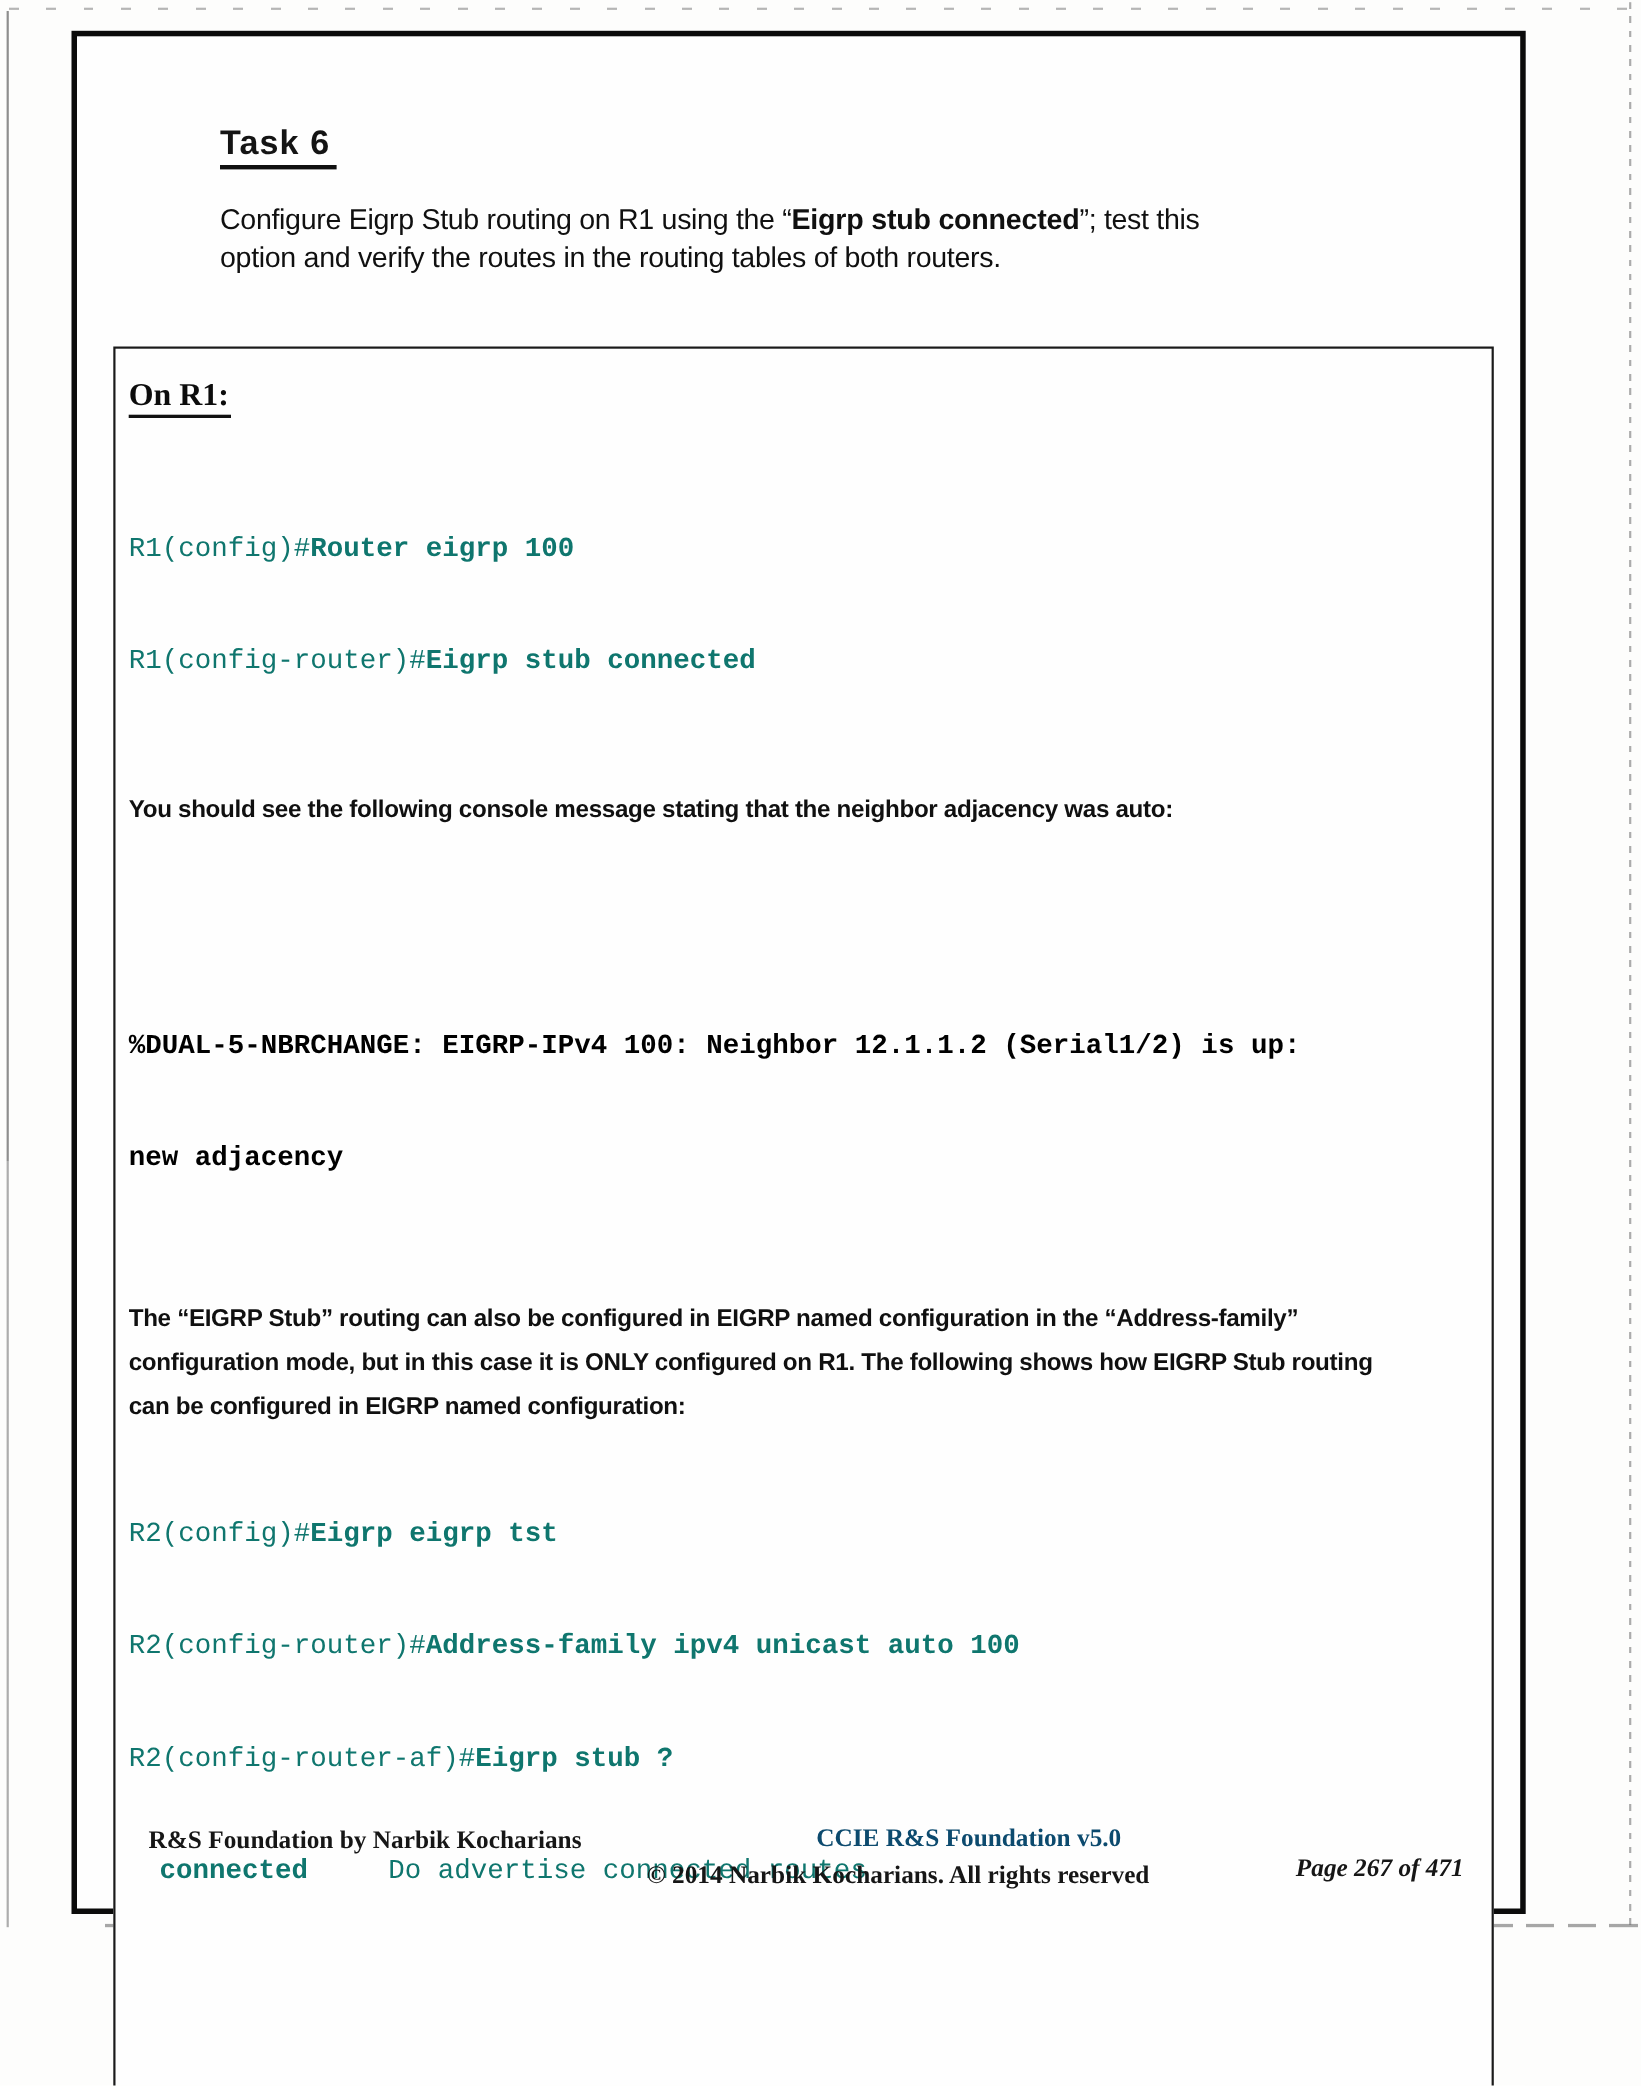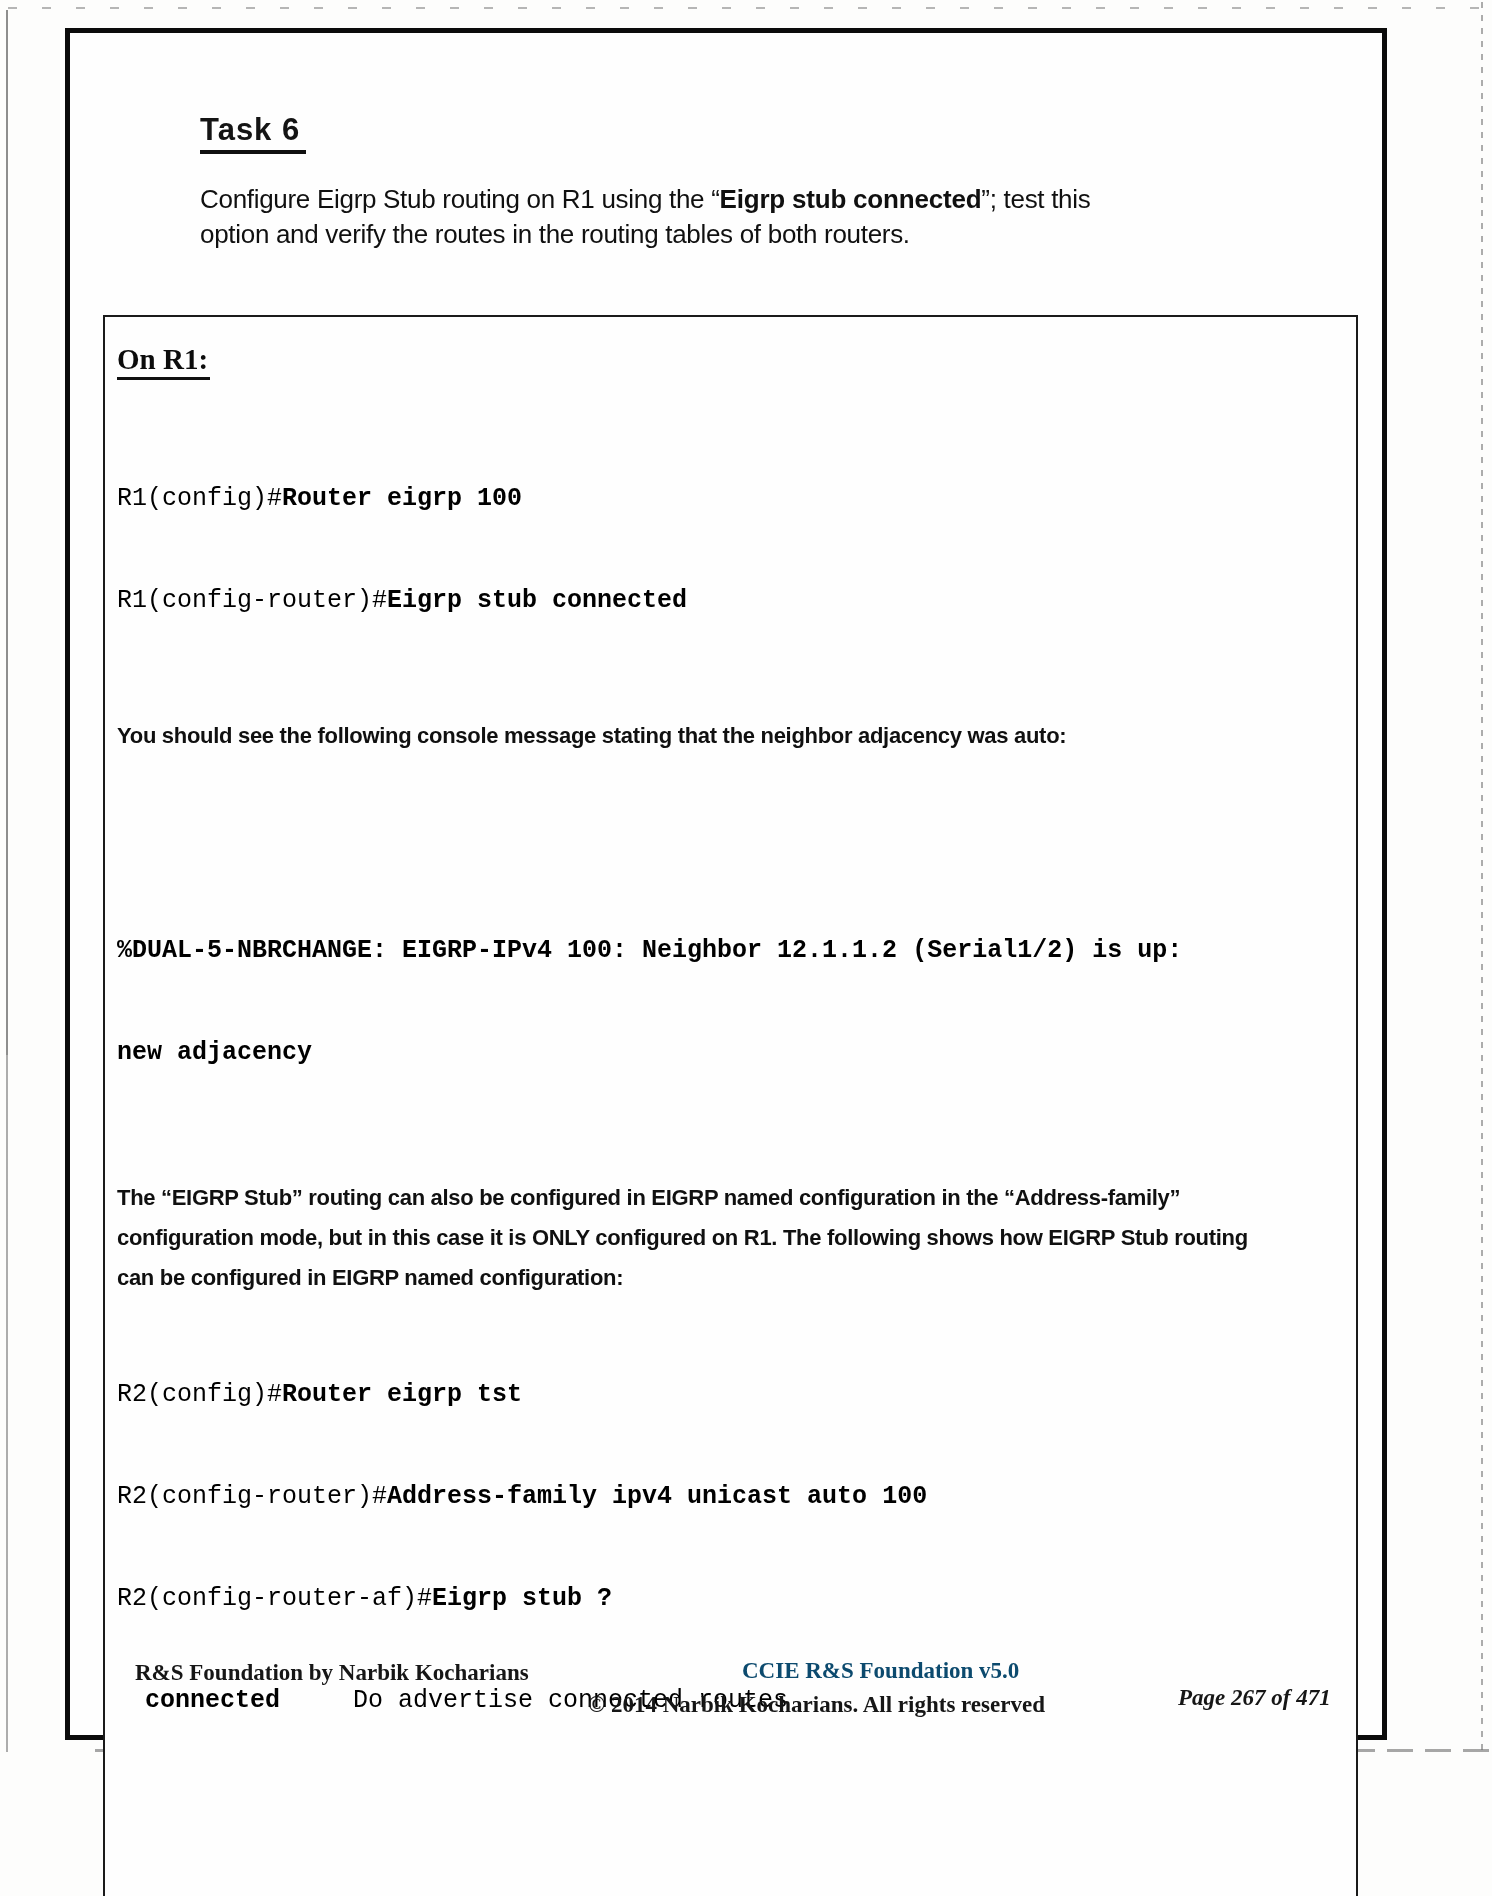--- a/index.html
+++ b/index.html
@@ -56,21 +56,21 @@
     box-sizing:border-box;
     padding:26px 14px 14px 12px;
   }
   .serif-heading{
     font-family:"Liberation Serif",serif;
     font-size:29px;font-weight:bold;color:#0c0c0c;
     display:inline-block;border-bottom:3px solid #111;padding:0 2px 1px 0;
   }
   .codeblock{
     font-family:"Liberation Mono","DejaVu Sans Mono",monospace;
-    font-size:25px;line-height:34px;color:#000000;
+    font-size:25px;line-height:34px;color:#0f766e;
     white-space:pre;
   }
   .codeblock .cmd{font-weight:bold;}
   .mono-bold{
     font-family:"Liberation Mono","DejaVu Sans Mono",monospace;
     font-size:25px;line-height:34px;color:#000;font-weight:bold;white-space:pre;
   }
   .sans-bold-para{
     font-size:22px;font-weight:bold;letter-spacing:-0.3px;
     line-height:40px;color:#101010;max-width:1155px;
@@ -128,21 +128,21 @@
   </div>
 
   <div class="mono-bold m-t-16">
     <div>%DUAL-5-NBRCHANGE: EIGRP-IPv4 100: Neighbor 12.1.1.2 (Serial1/2) is up:</div>
     <div>new adjacency</div>
   </div>
 
   <div class="sans-bold-para m-t-40">The “EIGRP Stub” routing can also be configured in EIGRP named configuration in the “Address-family” configuration mode, but in this case it is ONLY configured on R1. The following shows how EIGRP Stub routing can be configured in EIGRP named configuration:</div>
 
   <div class="codeblock m-t-12">
-    <div><span>R2(config)#</span><span class="cmd">Router eigrp tst</span></div>
+    <div><span>R2(config)#</span><span class="cmd">Eigrp eigrp tst</span></div>
     <div><span>R2(config-router)#</span><span class="cmd">Address-family ipv4 unicast auto 100</span></div>
     <div><span>R2(config-router-af)#</span><span class="cmd">Eigrp stub ?</span></div>
     <div class="opt-row"><span class="opt-name">connected</span><span>Do advertise connected routes</span></div>
     
     
     
     
     
   </div>
 

